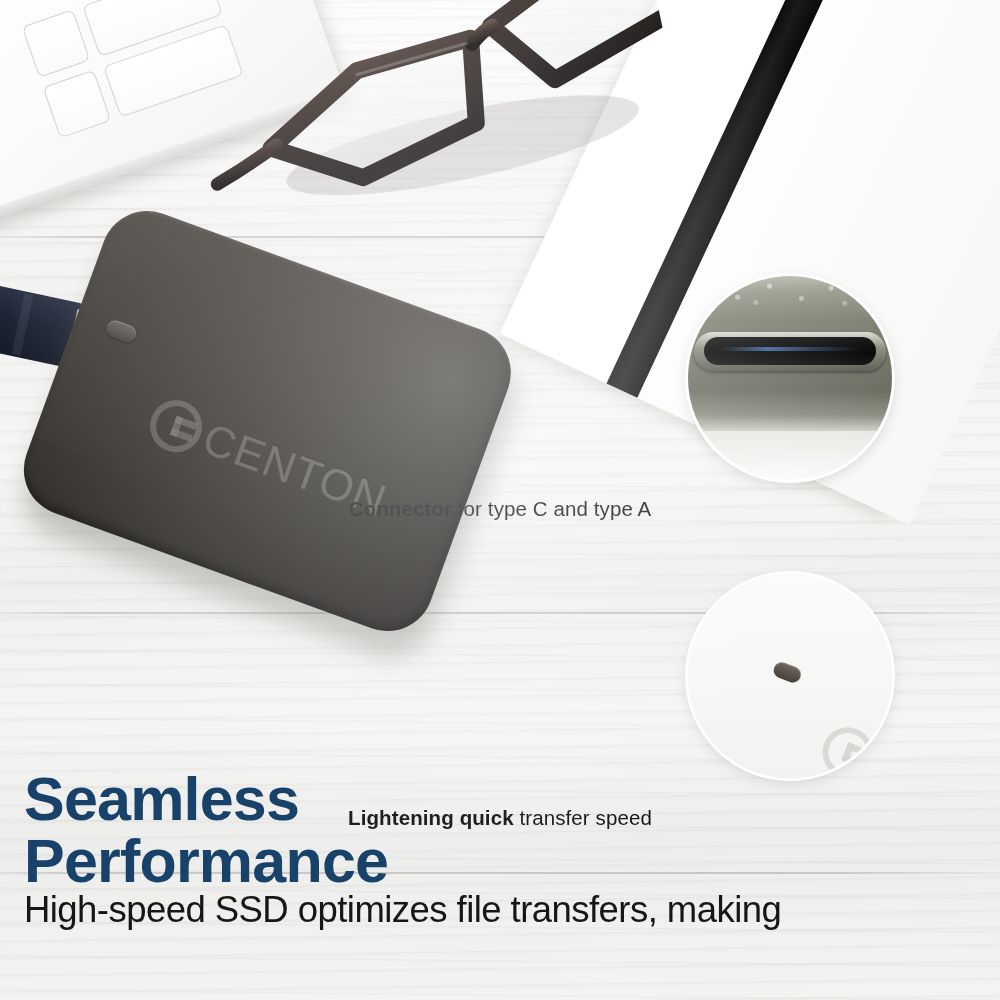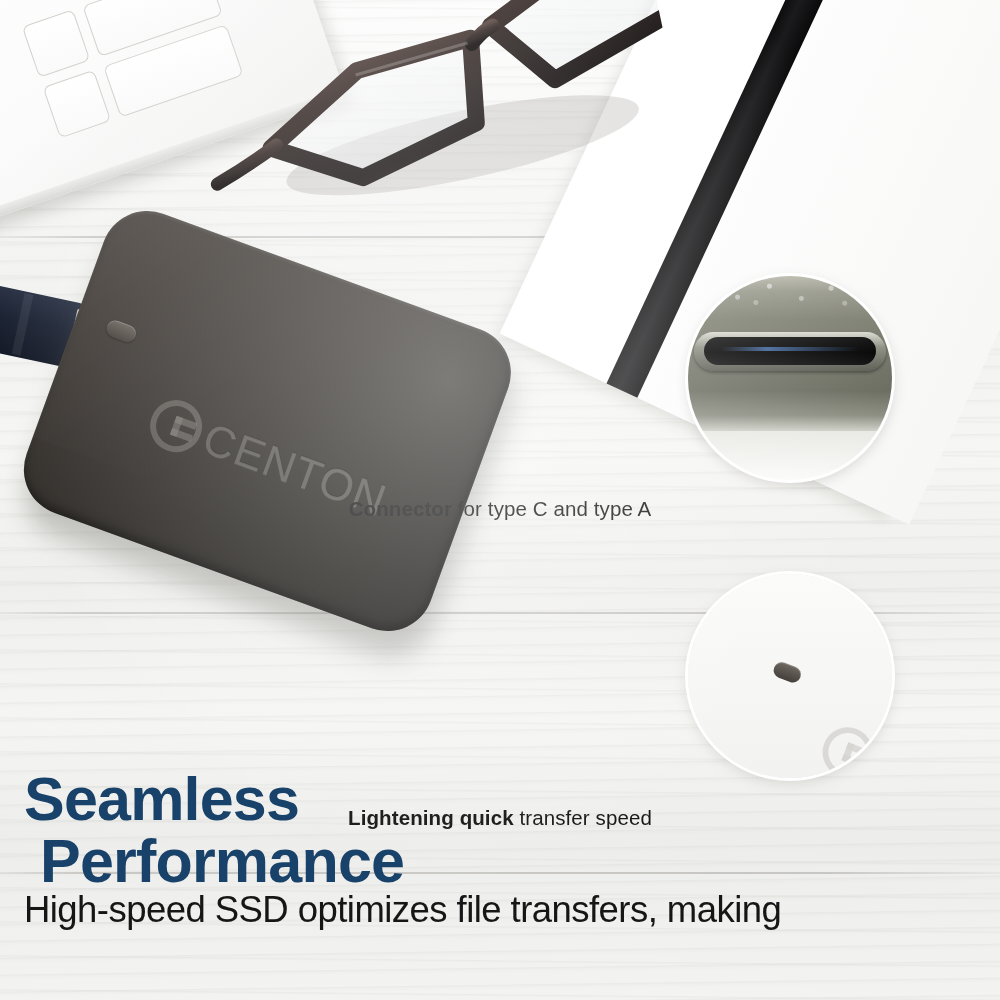--- a/index.html
+++ b/index.html
@@ -373,21 +373,21 @@
     position: absolute;
     left: 24px;
     top: 768px;
     color: #184269;
     font-family: "Liberation Sans", sans-serif;
     font-weight: 700;
     font-size: 61px;
     line-height: 1.02;
     letter-spacing: -0.8px;
   }
-  .headline .l2 { display: block; margin-left: 16px; }
+  .headline .l2 { display: block; }
 
   .subcopy {
     position: absolute;
     left: 24px;
     top: 888px;
     width: 950px;
     color: #161616;
     font-family: "Liberation Sans", sans-serif;
     font-size: 36.5px;
     line-height: 1.22;

